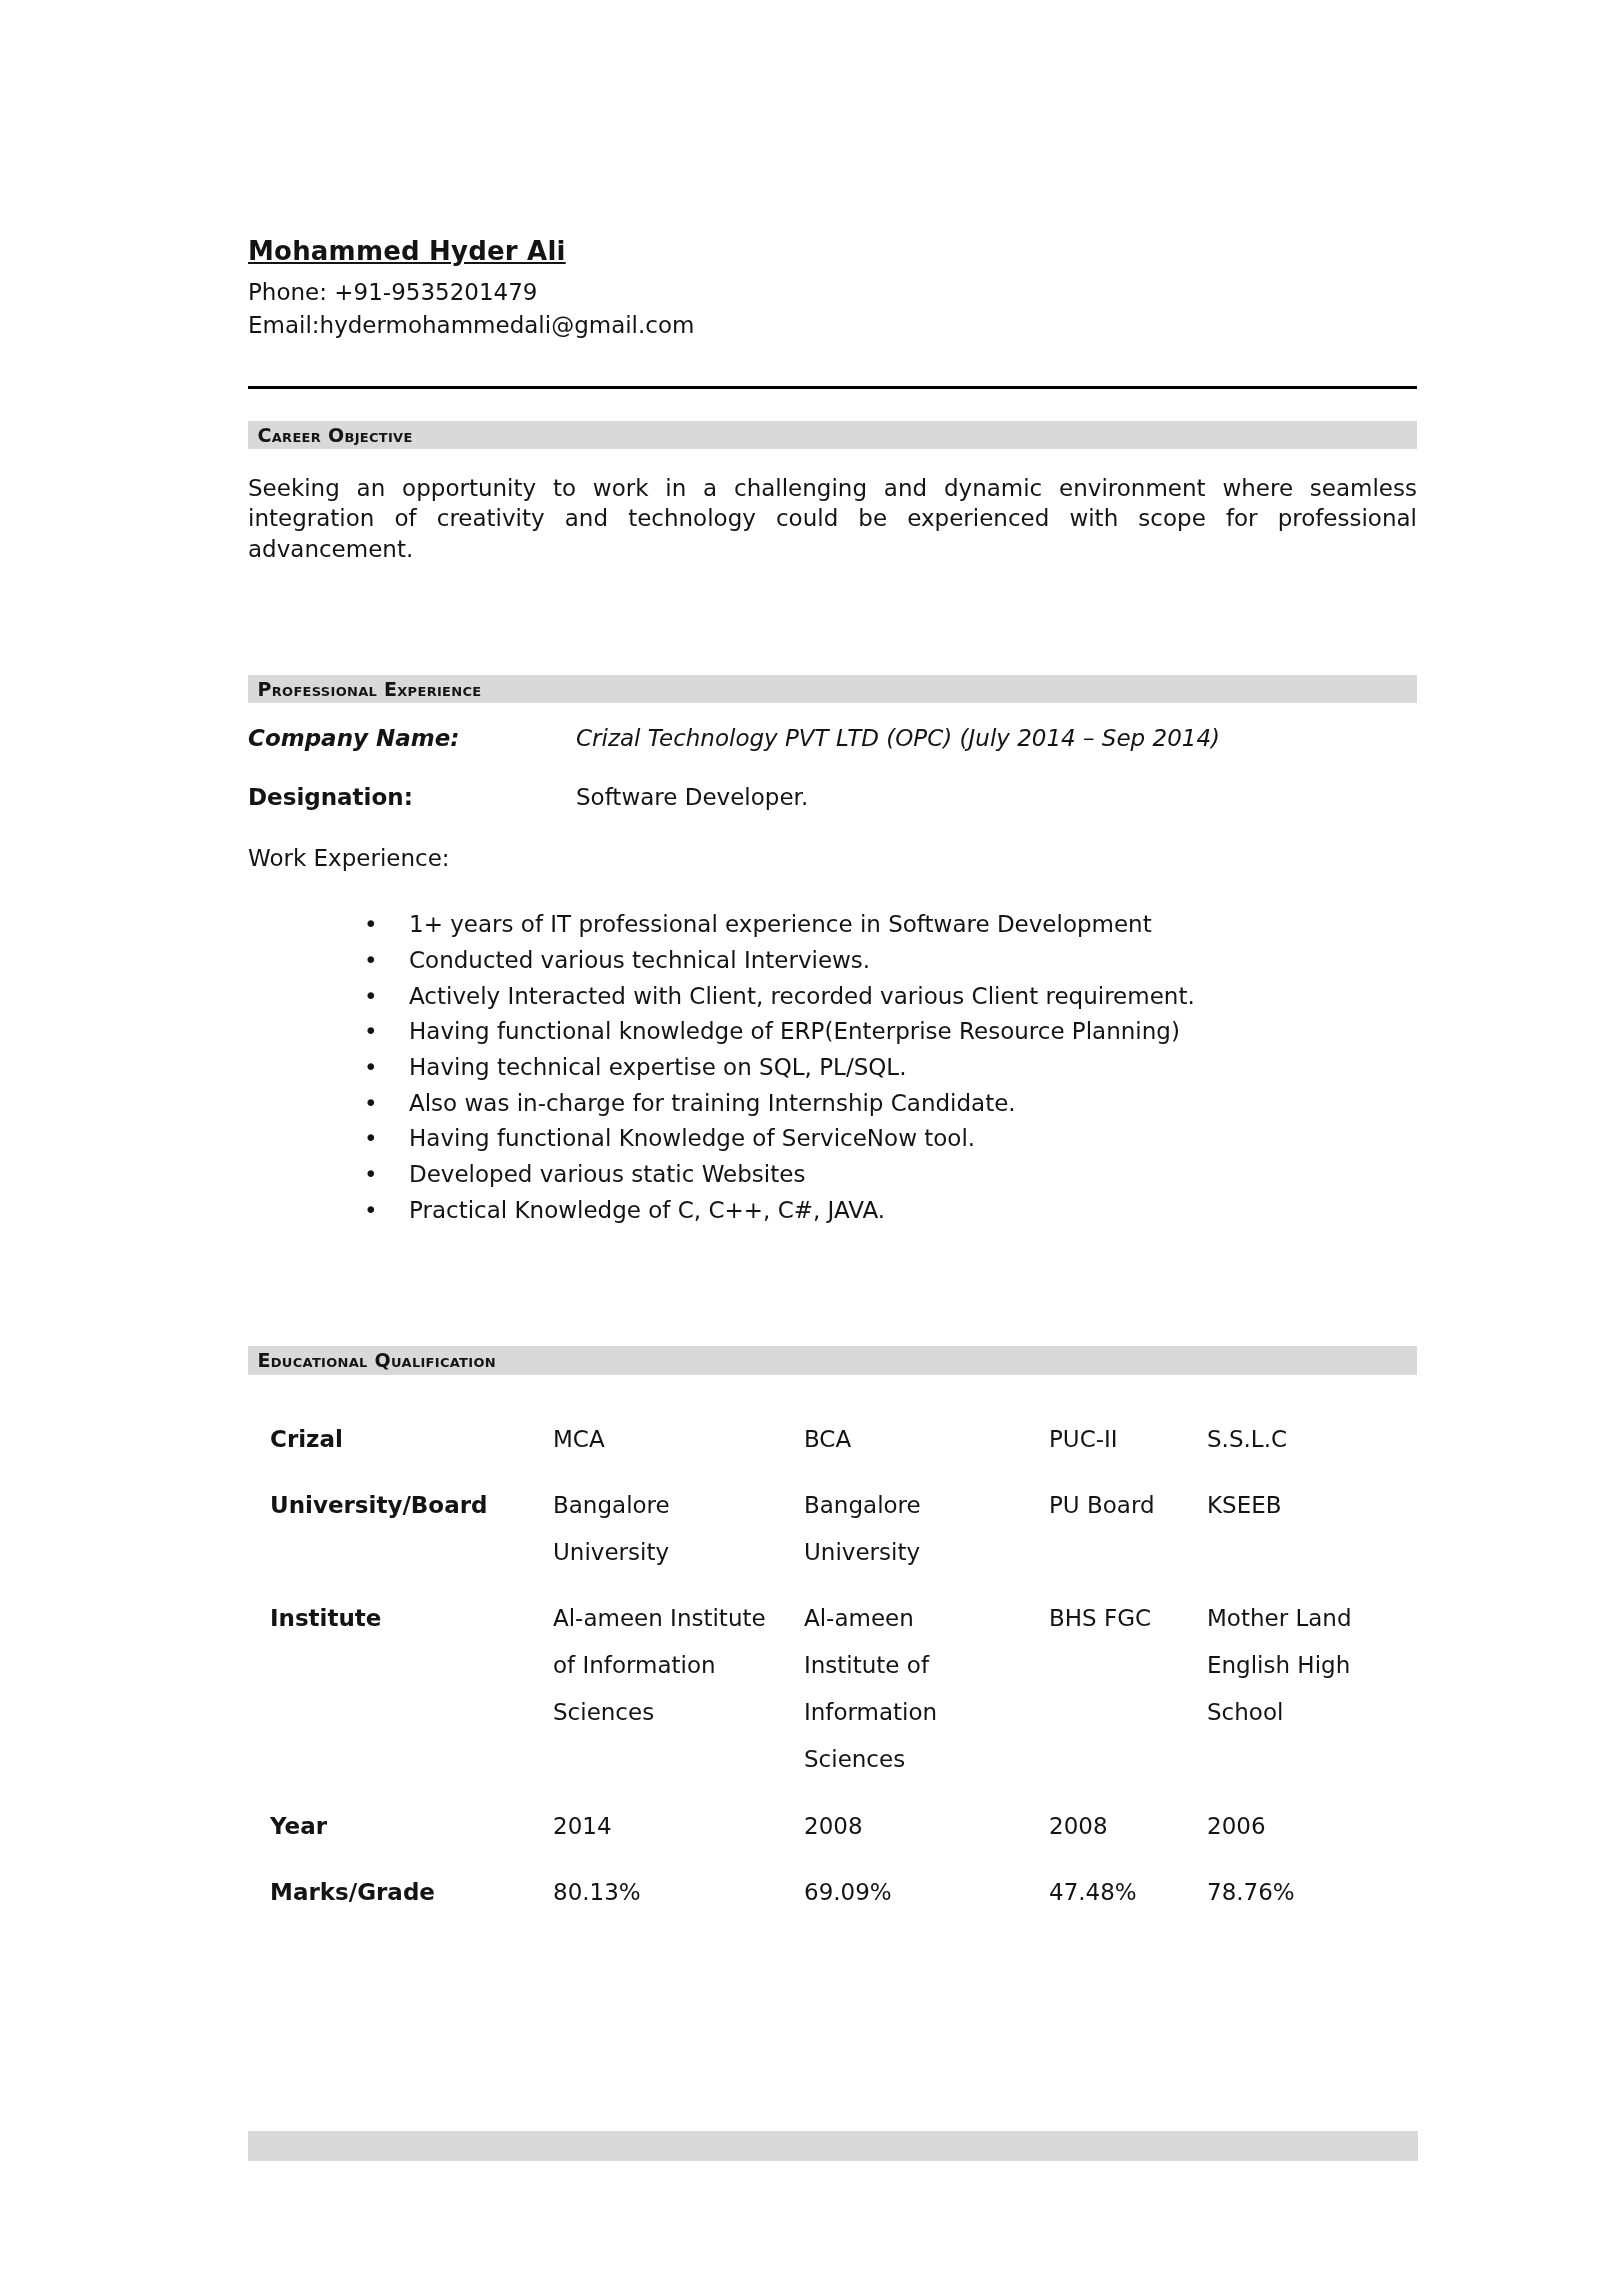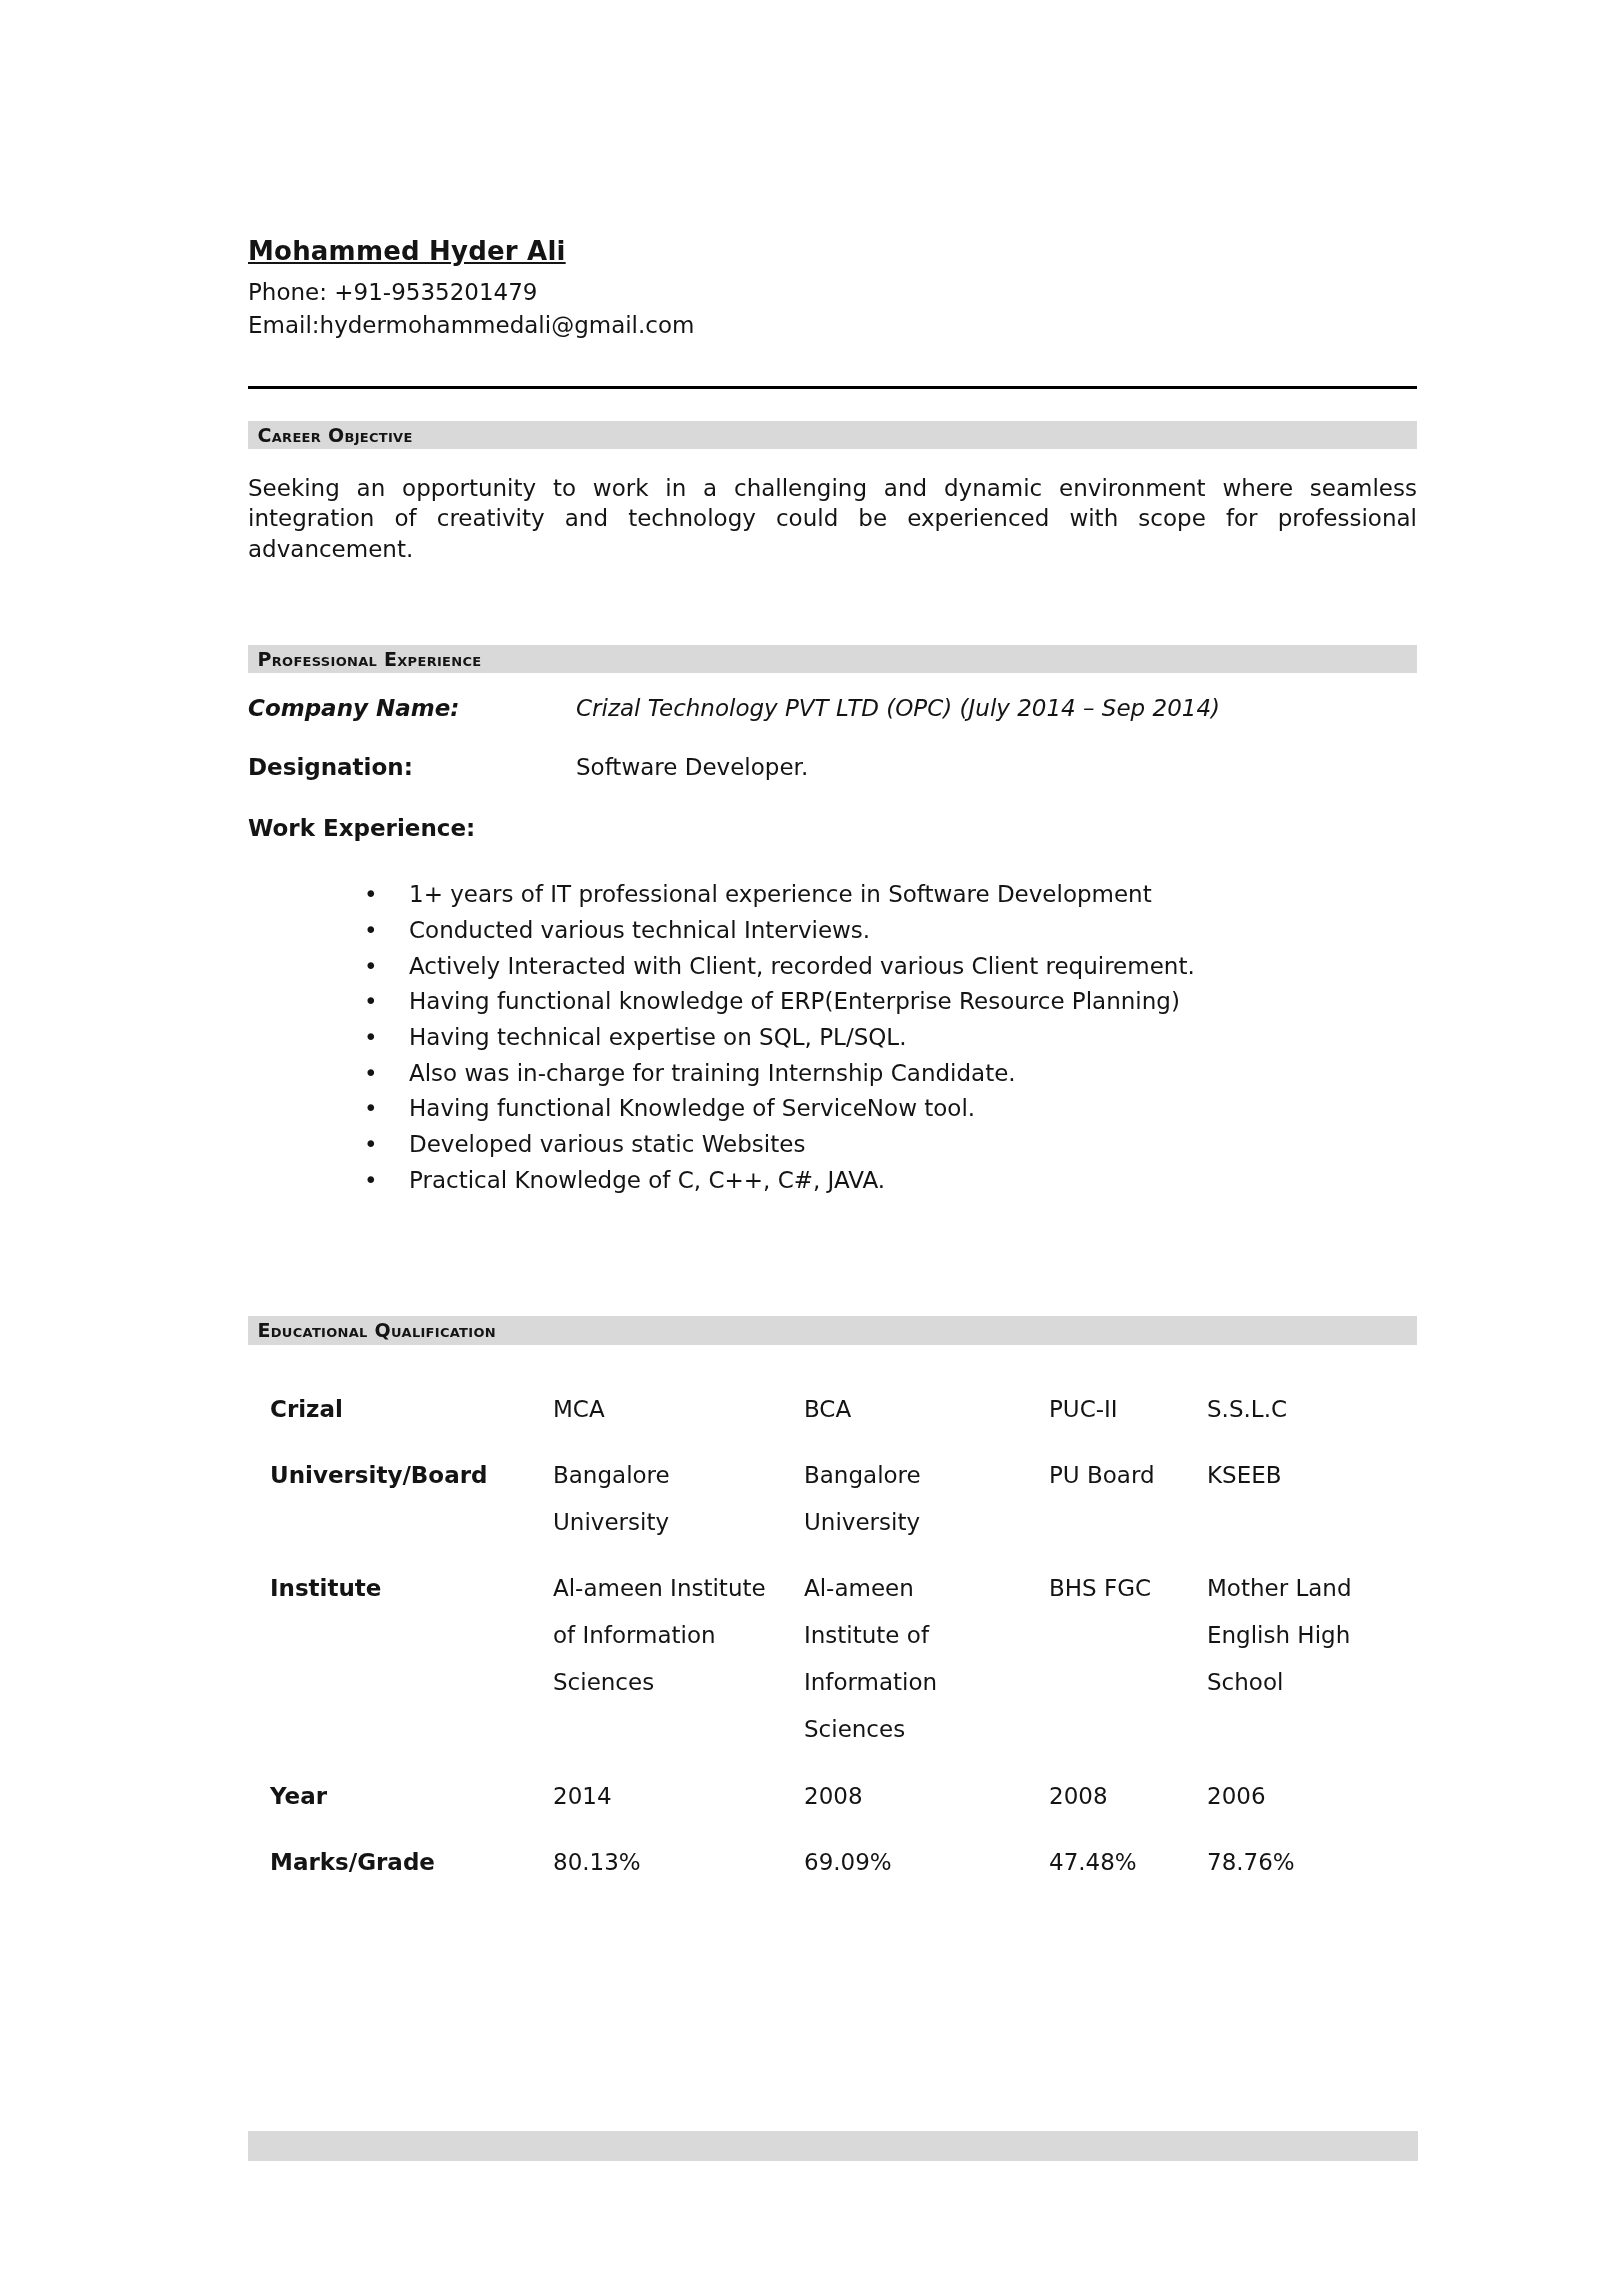--- a/index.html
+++ b/index.html
@@ -42,30 +42,30 @@
     letter-spacing:0.3px;
     padding:3.2px 9.5px;
     box-sizing:border-box;
     margin-top:32px;
   }
   .objective{
     margin:24px 0 0 0;
     line-height:1.32;
     text-align:justify;
   }
-  .section-experience .section-bar{ margin-top:81px; }
+  .section-experience .section-bar{ margin-top:111px; }
   .kv-row{
     display:grid;
     grid-template-columns:328px 1fr;
     margin-top:33px;
   }
   .kv-row.first{ margin-top:22px;font-style:italic; }
   .kv-label{ font-weight:bold; }
   .work-label{
-    font-weight:bold;
+    font-weight:normal;
     margin-top:35px;
   }
   ul.bullets{
     margin:36px 0 0 0;
     padding:0 0 0 161px;
     list-style:none;
   }
   ul.bullets li{
     position:relative;
     line-height:1.55;

